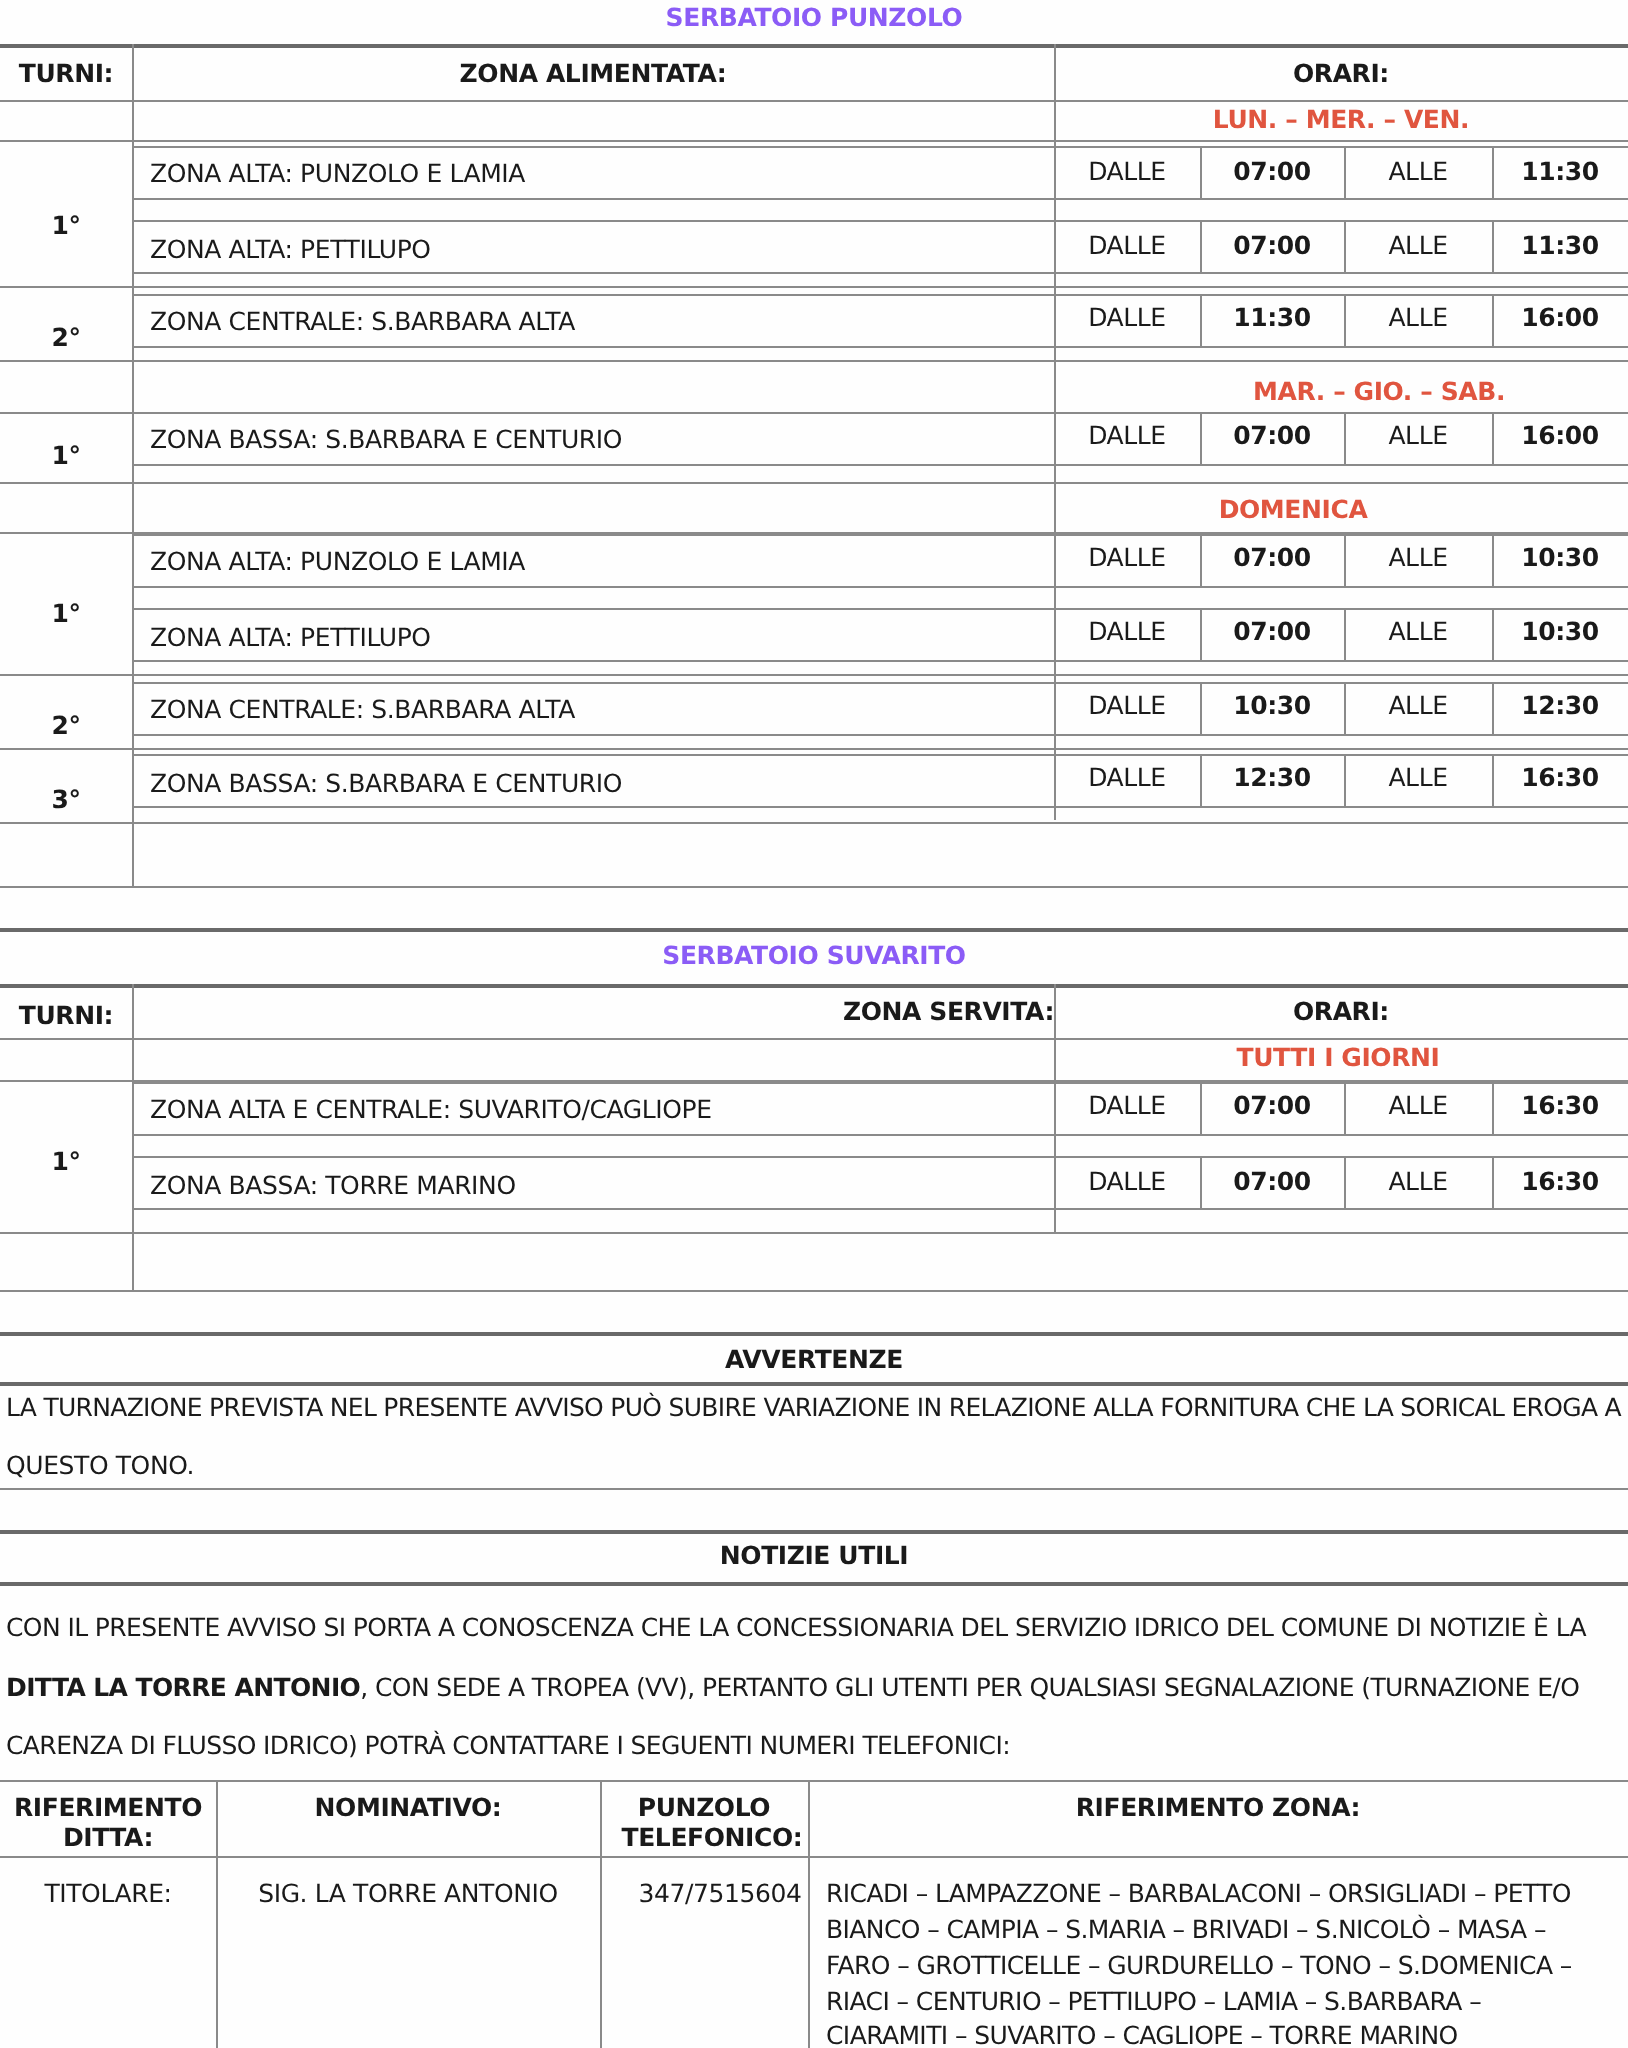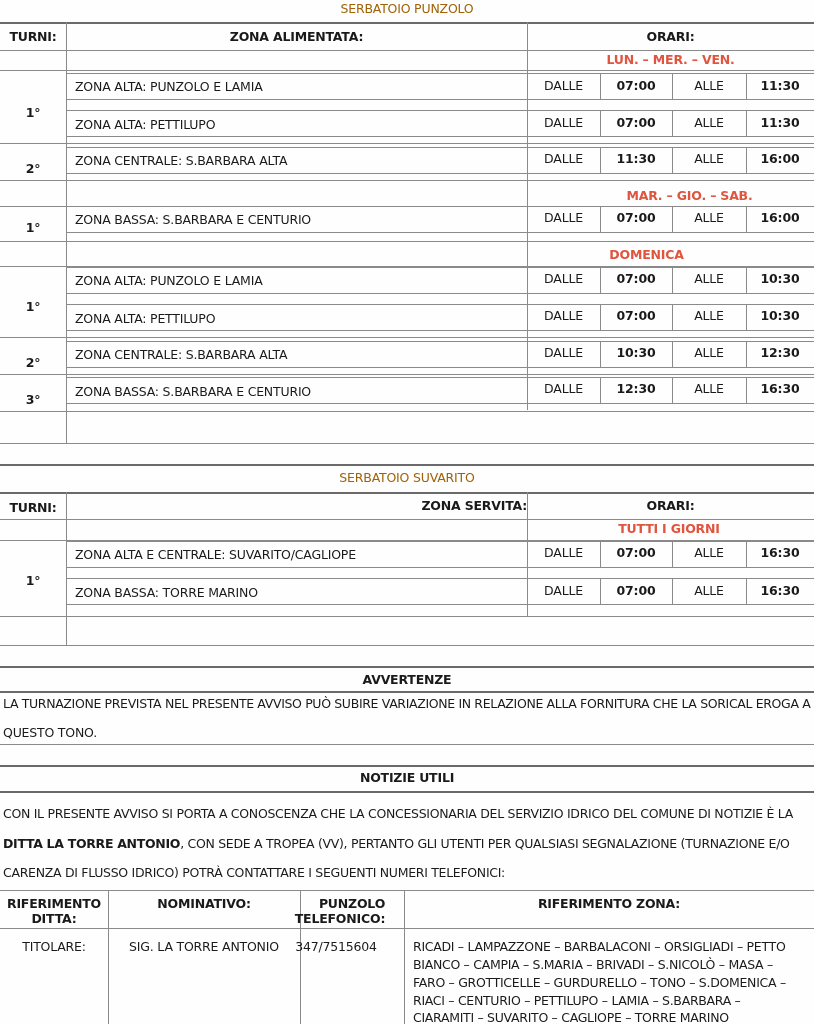--- a/index.html
+++ b/index.html
@@ -4,21 +4,21 @@
 <style>
   * { box-sizing: border-box; margin: 0; padding: 0; }
   html, body { width: 814px; height: 1024px; background: #fefefe; overflow: hidden; }
   body { position: relative; font-family: "DejaVu Sans", sans-serif; color: #1a1a1a; }
   .hl { position: absolute; height: 0; border-top: 1px solid #8a8a8a; }
   .hl.thick { border-top: 2px solid #6a6a6a; }
   .vl { position: absolute; width: 0; border-left: 1px solid #8a8a8a; }
   .txt { position: absolute; white-space: nowrap; font-size: 12.5px; line-height: 14px; letter-spacing: -0.2px; }
   .center { text-align: center; }
   .bold { font-weight: bold; }
-  .blue { color: #a16207; font-weight: normal; font-size: 12.5px; }
+  .blue { color: #8b5cf6; font-weight: bold; font-size: 12.5px; }
   .red { color: #e0553f; font-weight: bold; font-size: 12.5px; }
   .hdr { font-weight: bold; font-size: 12.5px; }
   .box { position: absolute; border: 1px solid #8a8a8a; }
 </style>
 </head>
 <body>
 
 <div>
   <div class="txt blue center" style="left:0;width:814px;top:2px;">SERBATOIO PUNZOLO</div>
 
@@ -228,26 +228,26 @@
   <div class="hl" style="left:0;width:814px;top:890px;"></div>
   <div class="vl" style="left:108px;top:890px;height:134px;"></div>
   <div class="vl" style="left:300px;top:890px;height:134px;"></div>
   <div class="vl" style="left:404px;top:890px;height:134px;"></div>
   <div class="hl" style="left:0;width:814px;top:928px;"></div>
 
   <div class="txt hdr center" style="left:0;width:108px;top:897px;">RIFERIMENTO</div>
   <div class="txt hdr center" style="left:0;width:108px;top:912px;">DITTA:</div>
   <div class="txt hdr center" style="left:108px;width:192px;top:897px;">NOMINATIVO:</div>
   <div class="txt hdr center" style="left:300px;width:104px;top:897px;">PUNZOLO</div>
-  <div class="txt hdr center" style="left:288px;width:104px;top:912px;">TELEFONICO:</div>
+  <div class="txt hdr center" style="left:304px;width:104px;top:912px;">TELEFONICO:</div>
   <div class="txt hdr center" style="left:404px;width:410px;top:897px;">RIFERIMENTO ZONA:</div>
 
   <div>
     <div class="txt center" style="left:0;width:108px;top:940px;">TITOLARE:</div>
     <div class="txt center" style="left:108px;width:192px;top:940px;">SIG. LA TORRE ANTONIO</div>
-    <div class="txt center" style="left:284px;width:104px;top:940px;">347/7515604</div>
+    <div class="txt center" style="left:308px;width:104px;top:940px;">347/7515604</div>
     <div class="txt" style="left:413px;top:940px;letter-spacing:-0.3px;">RICADI – LAMPAZZONE – BARBALACONI – ORSIGLIADI – PETTO</div>
     <div class="txt" style="left:413px;top:958px;letter-spacing:-0.3px;">BIANCO – CAMPIA – S.MARIA – BRIVADI – S.NICOLÒ – MASA –</div>
     <div class="txt" style="left:413px;top:976px;letter-spacing:-0.3px;">FARO – GROTTICELLE – GURDURELLO – TONO – S.DOMENICA –</div>
     <div class="txt" style="left:413px;top:994px;letter-spacing:-0.3px;">RIACI – CENTURIO – PETTILUPO – LAMIA – S.BARBARA –</div>
     <div class="txt" style="left:413px;top:1011px;letter-spacing:-0.3px;text-align:center;">CIARAMITI – SUVARITO – CAGLIOPE – TORRE MARINO</div>
   </div>
 </div>
 
 </body></html>

